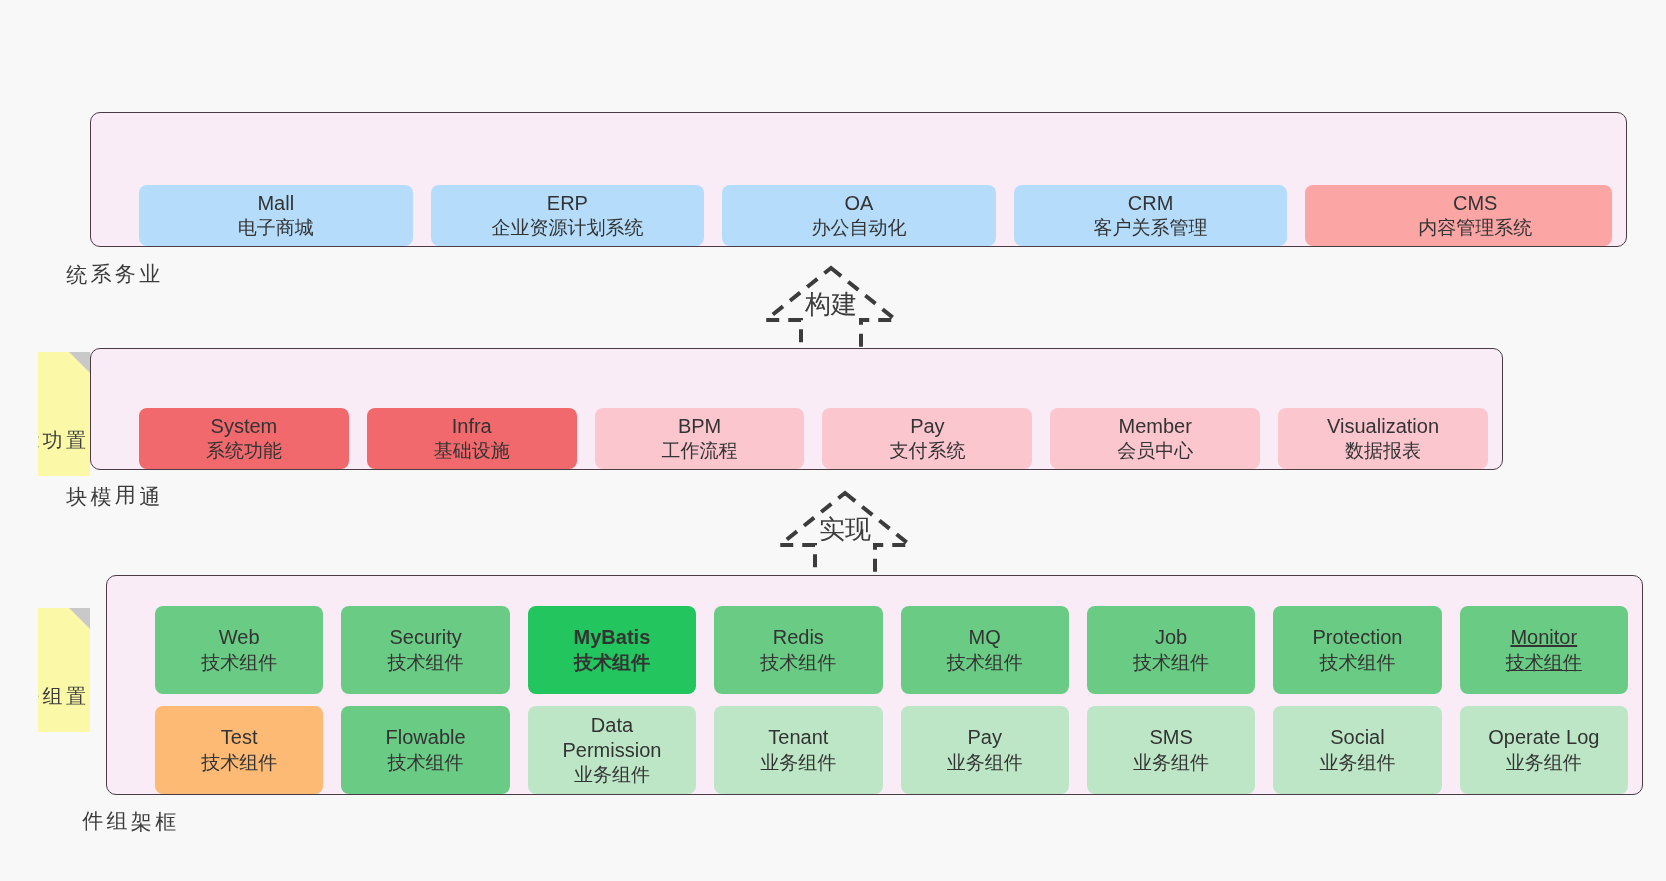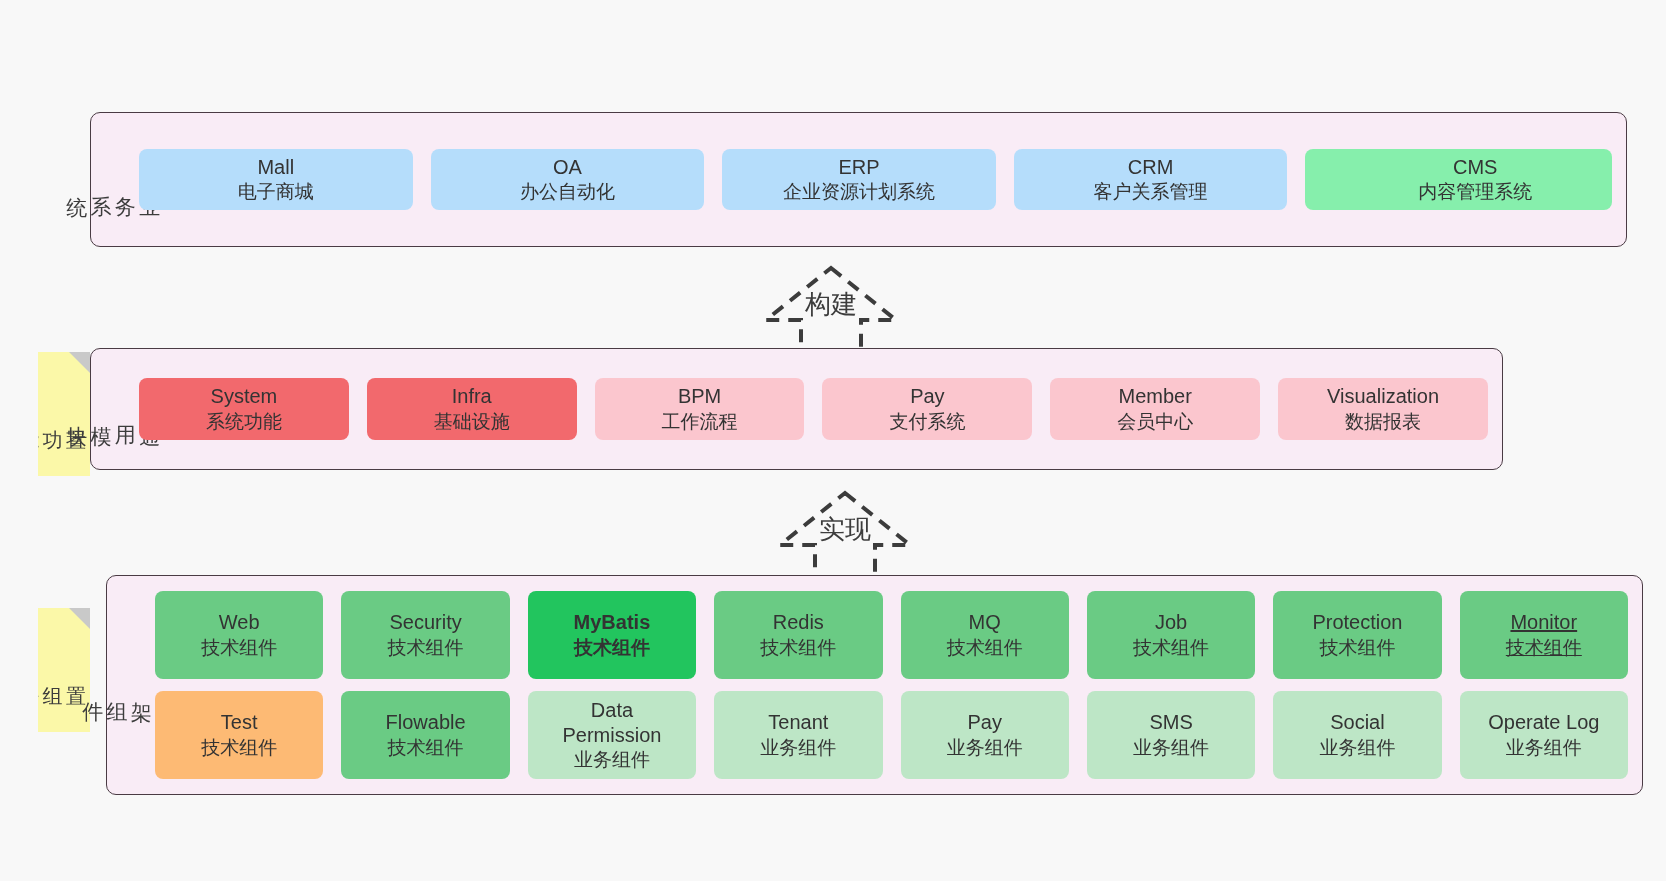--- a/index.html
+++ b/index.html
@@ -13,21 +13,21 @@
     position:relative;
   }
 
   
   .layer {
     position:absolute;
     background:#f9ecf6;
     border:1.6px solid #4a3b44;
     border-radius:10px;
     display:flex;
-    align-items:center;
+    align-items:flex-end;
   }
   .layer-title {
     flex:0 0 auto;
     width:44px;
     display:flex;
     align-items:center;
     justify-content:center;
     font-size:21px;
     line-height:1.16;
     letter-spacing:0.5px;
@@ -122,32 +122,32 @@
 务
 系
 统</div>
   <div class="layer-body">
     <div class="row">
       <div class="cell c-blue" style="background: rgb(181, 221, 251);">
         <span class="t-en">Mall</span>
         <span class="t-cn">电子商城</span>
       </div>
       <div class="cell c-blue" style="background: rgb(181, 221, 251);">
+        <span class="t-en">ERP</span>
+        <span class="t-cn">企业资源计划系统</span>
+      </div>
+      <div class="cell c-blue" style="background: rgb(181, 221, 251);">
         <span class="t-en">OA</span>
         <span class="t-cn">办公自动化</span>
       </div>
       <div class="cell c-blue" style="background: rgb(181, 221, 251);">
-        <span class="t-en">ERP</span>
-        <span class="t-cn">企业资源计划系统</span>
-      </div>
-      <div class="cell c-blue" style="background: rgb(181, 221, 251);">
         <span class="t-en">CRM</span>
         <span class="t-cn">客户关系管理</span>
       </div>
-      <div class="cell c-blue" style="background: #86efac; padding-left: 37px;">
+      <div class="cell c-blue" style="background: #fca5a5; padding-left: 37px;">
         <span class="t-en">CMS</span>
         <span class="t-cn">内容管理系统</span>
       </div>
     </div>
   </div>
 </div>
 
 <div class="arrow" style="left:756px; top:262px;">
   <svg viewBox="0 0 150 92" preserveAspectRatio="none" aria-hidden="true">
     <path d="M75 6 L140 58 L105 58 L105 90 L45 90 L45 58 L10 58 Z" fill="none" stroke="#3c3c3c" stroke-width="4" stroke-dasharray="13 9" stroke-linecap="butt" stroke-linejoin="miter"></path>

